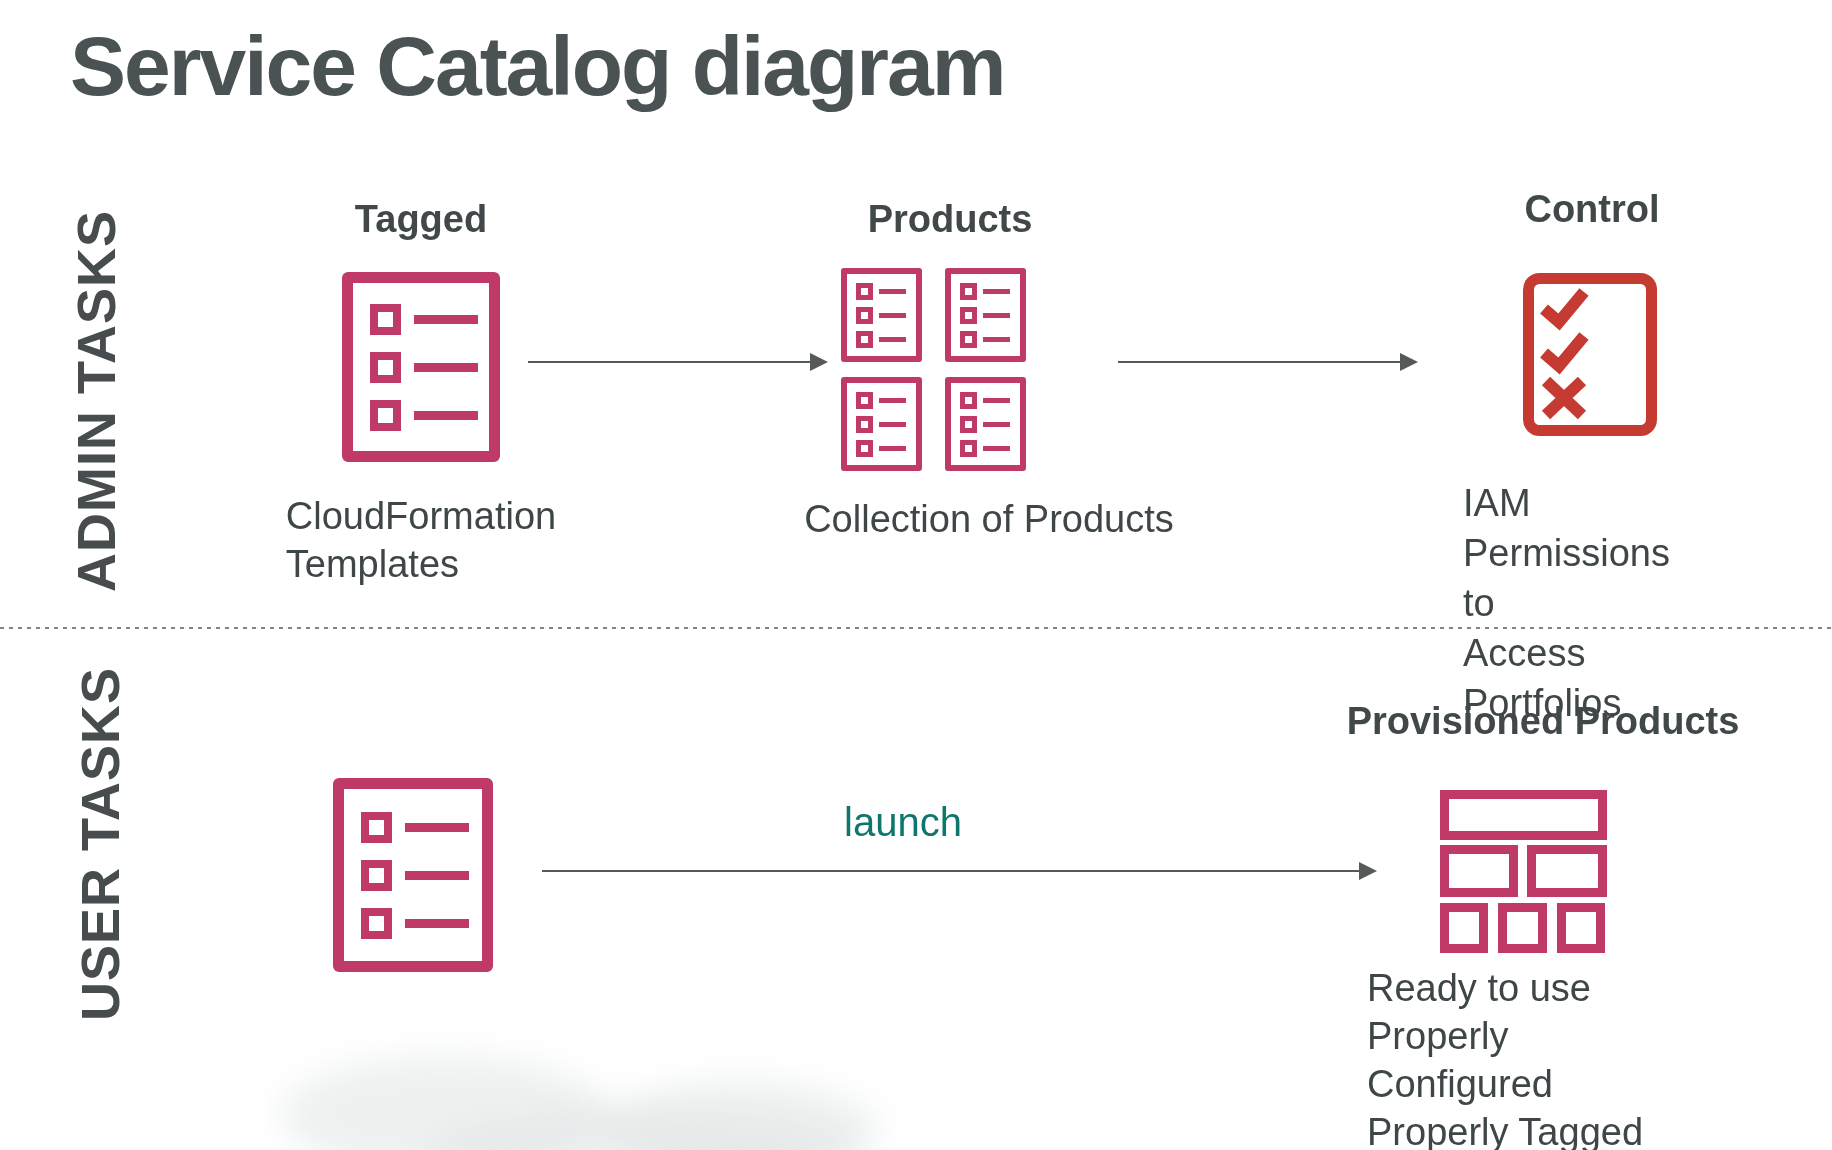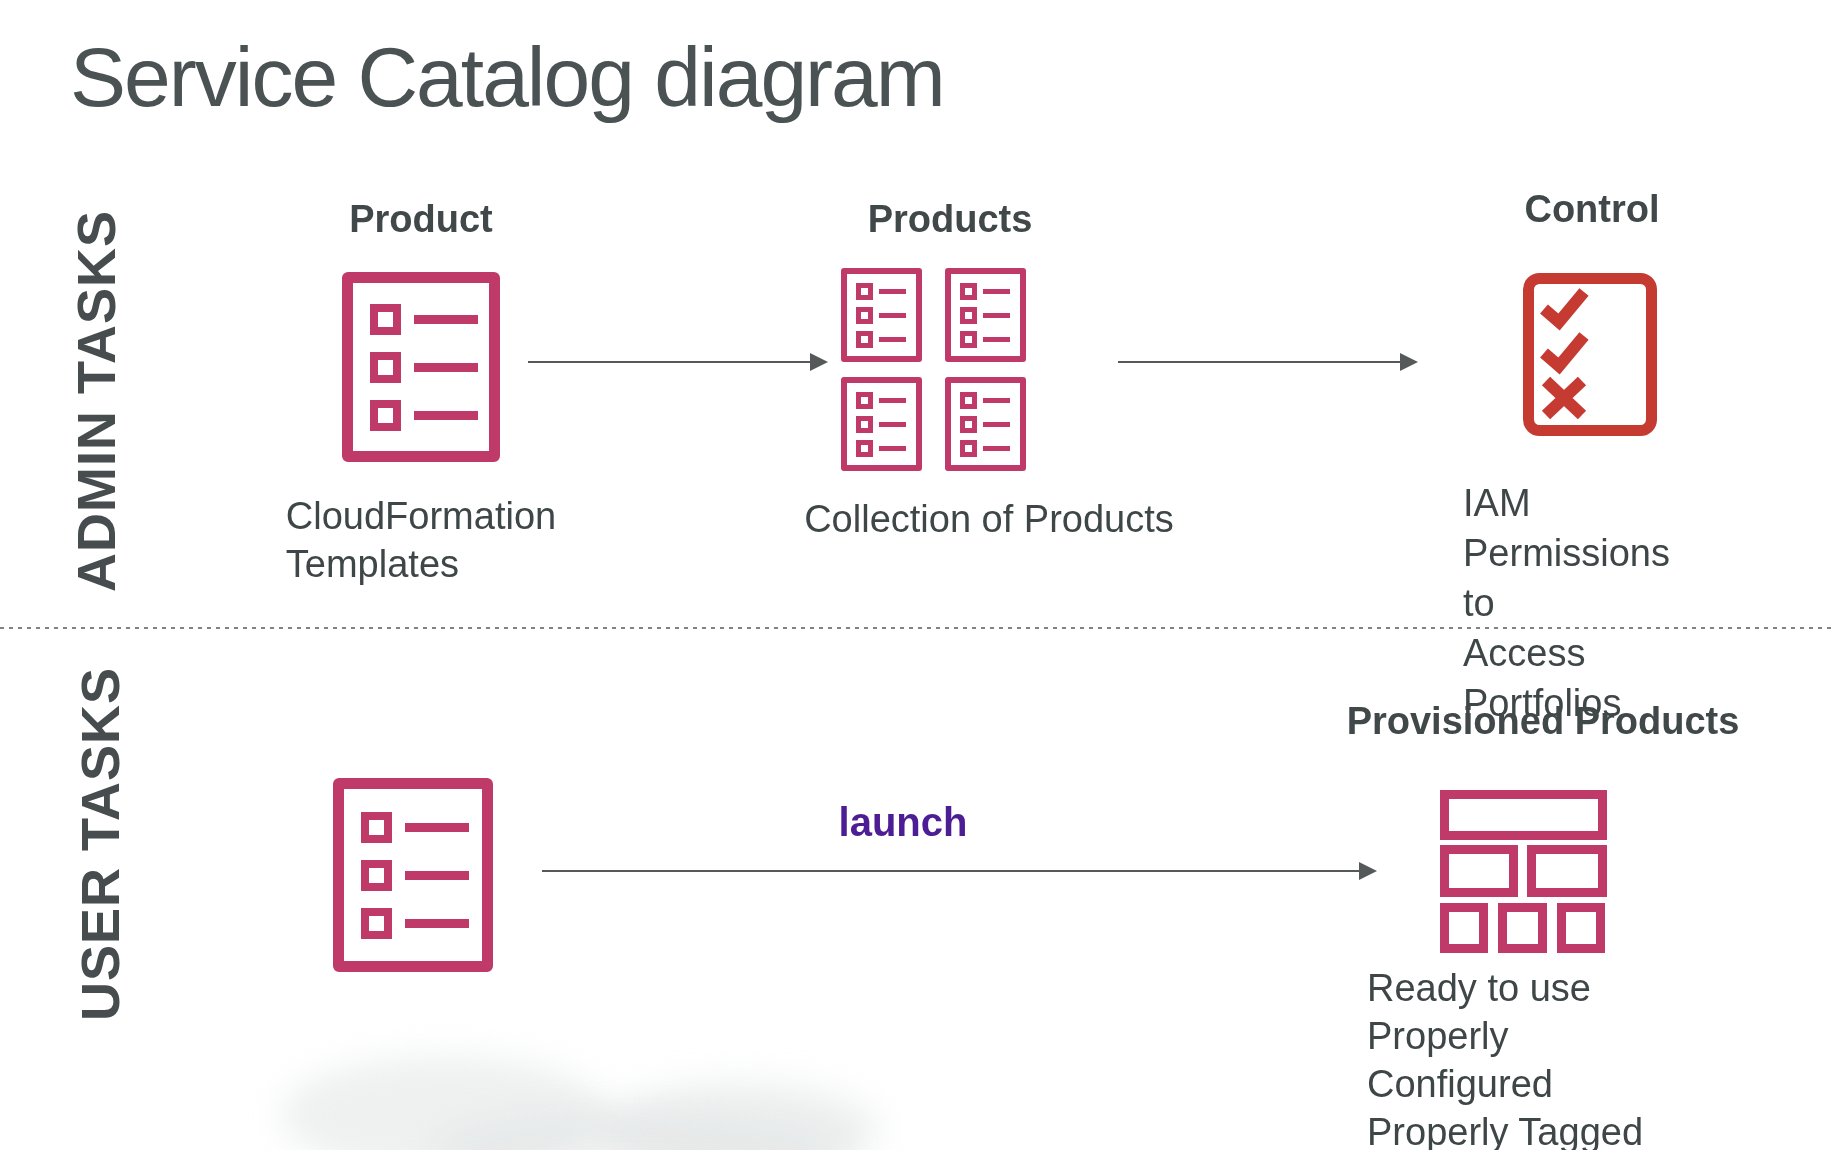--- a/index.html
+++ b/index.html
@@ -9,22 +9,22 @@
     --head:#414849;
     --titlegray:#4b5253;
     --arrow:#55595a;
   }
   html,body{margin:0;padding:0;background:#ffffff;}
   #stage{
     position:relative;width:1832px;height:1150px;background:#ffffff;overflow:hidden;
     font-family:"Liberation Sans",sans-serif;
   }
   .title{
-    position:absolute;left:70px;top:29px;
-    font-size:84px;font-weight:400;letter-spacing:-2px;color:var(--titlegray);
+    position:absolute;left:70px;top:18px;
+    font-size:84px;font-weight:700;letter-spacing:-2px;color:var(--titlegray);
     white-space:nowrap;
   }
   .vlabel{
     position:absolute;width:520px;height:64px;display:flex;align-items:center;justify-content:center;
     font-weight:700;font-size:54px;letter-spacing:1px;color:#474d4f;transform:rotate(-90deg);
     white-space:nowrap;
   }
   #admin-label{left:-164px;top:369px;}
   #user-label{left:-160px;top:812px;}
   .heading{
@@ -70,21 +70,21 @@
   .arrow{position:absolute;height:2px;background:var(--arrow);}
   .arrow::after{
     content:"";position:absolute;right:-18px;top:-8px;
     border-left:18px solid var(--arrow);border-top:9px solid transparent;border-bottom:9px solid transparent;
   }
   #arrow-1{left:528px;top:361px;width:282px;}
   #arrow-2{left:1118px;top:361px;width:282px;}
   #arrow-launch{left:542px;top:870px;width:817px;}
   .arrow-label{
     position:absolute;transform:translateX(-50%);
-    font-size:40px;font-weight:700;color:#4c1d95;white-space:nowrap;
+    font-size:40px;font-weight:400;color:#0f766e;white-space:nowrap;
   }
   
   .divider{
     position:absolute;left:0;top:627px;width:1832px;height:2px;
     background:repeating-linear-gradient(90deg,#7e8485 0 4px,transparent 4px 9px);
   }
   
   .smudge{position:absolute;border-radius:50%;filter:blur(16px);background:rgba(198,206,206,0.28);}
   #smudge-1{left:280px;top:1055px;width:330px;height:120px;}
   #smudge-2{left:600px;top:1080px;width:280px;height:100px;}
@@ -95,21 +95,21 @@
 
 <div id="stage">
 
   <div class="title">Service Catalog diagram</div>
 
   <div class="vlabel" id="admin-label">ADMIN TASKS</div>
   <div class="vlabel" id="user-label">USER TASKS</div>
 
   <div class="divider"></div>
 
-  <div class="heading" style="left:421px;top:198px;">Product</div>
+  <div class="heading" style="left:421px;top:198px;">Tagged</div>
   <div class="list-icon" style="left:342px;top:272px;width:158px;height:190px;">
     <div class="li-row">
         <span class="li-sq"></span>
         <span class="li-line"></span>
       </div>
     <div class="li-row">
         <span class="li-sq"></span>
         <span class="li-line"></span>
       </div>
     <div class="li-row">

